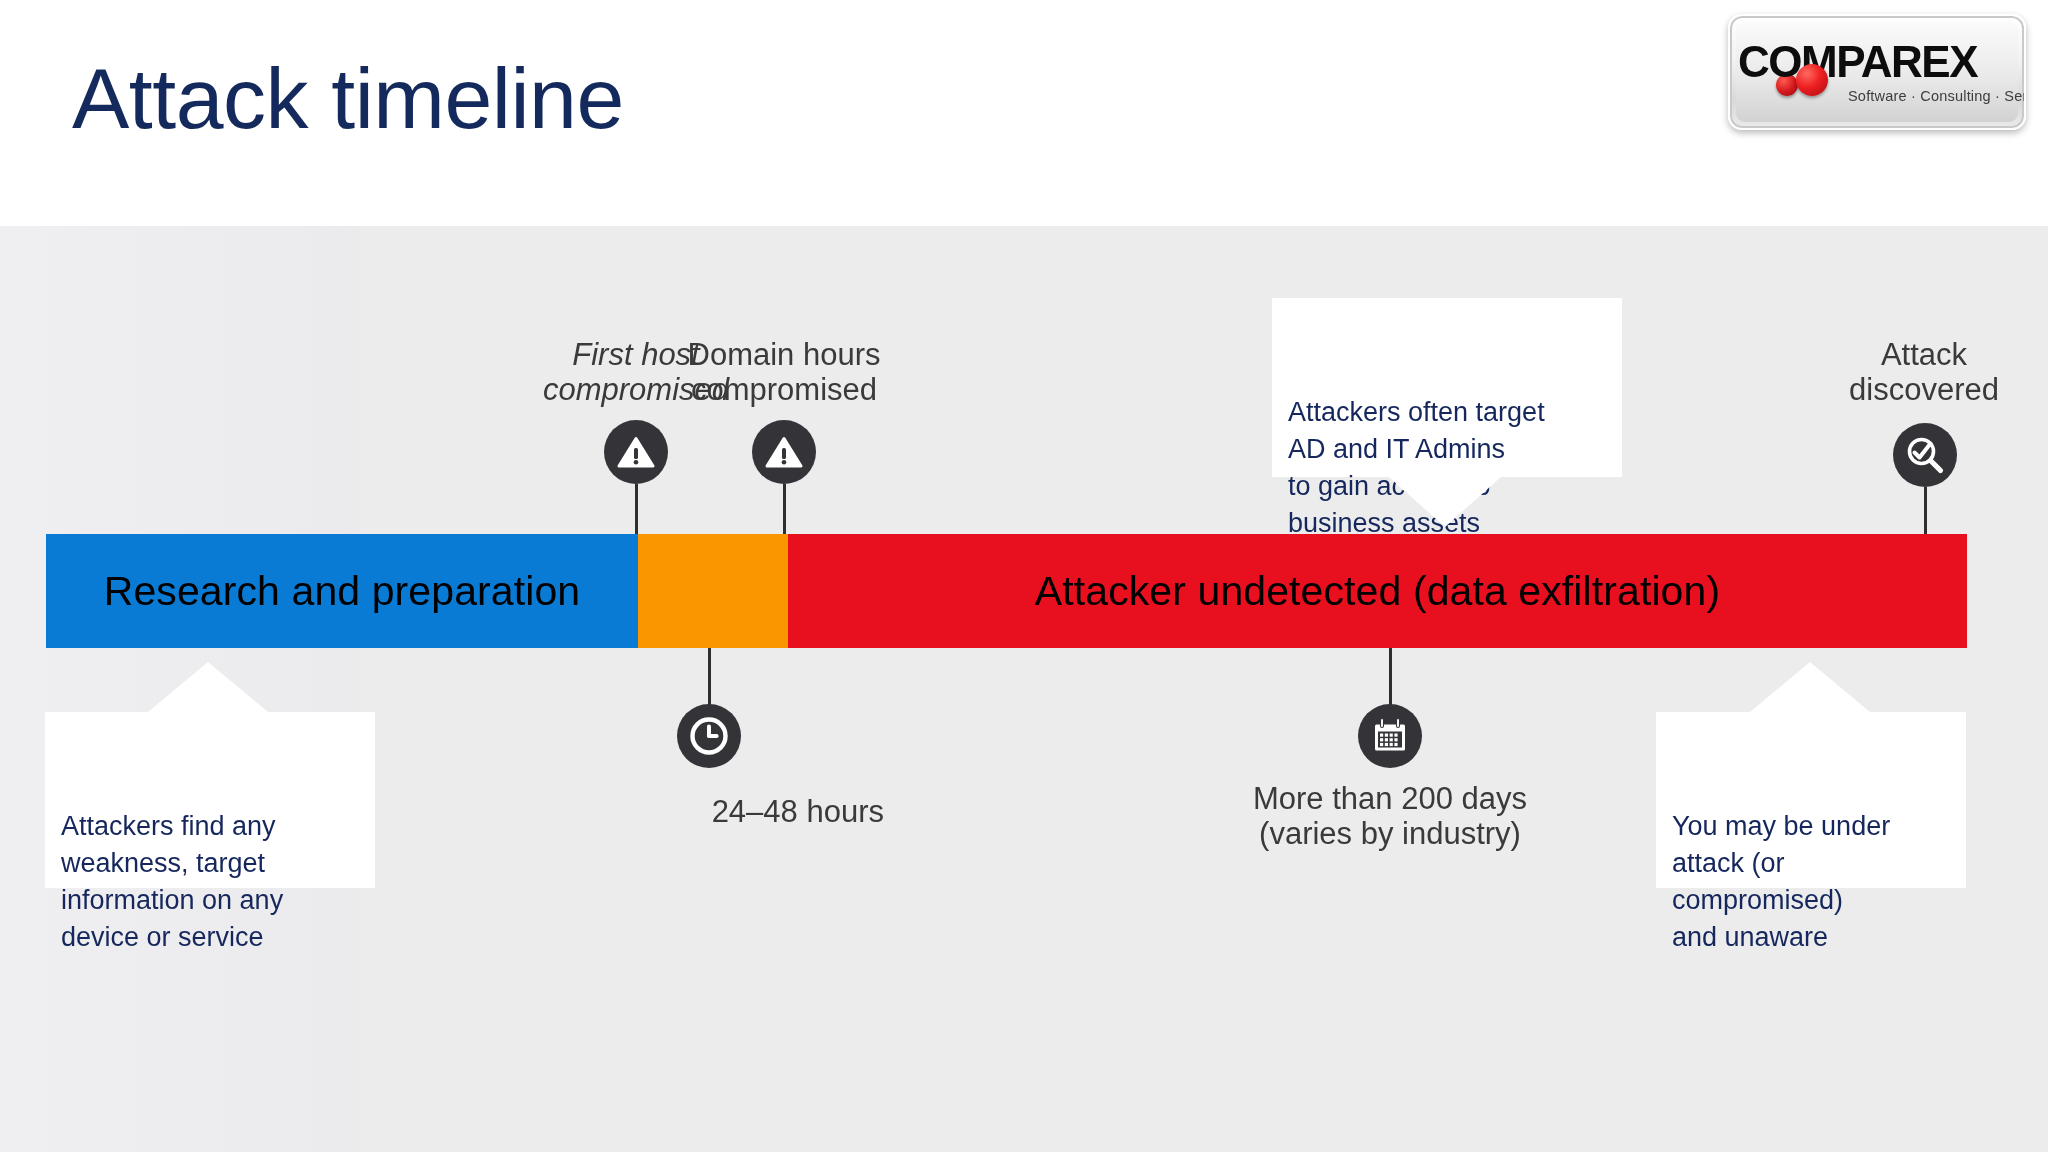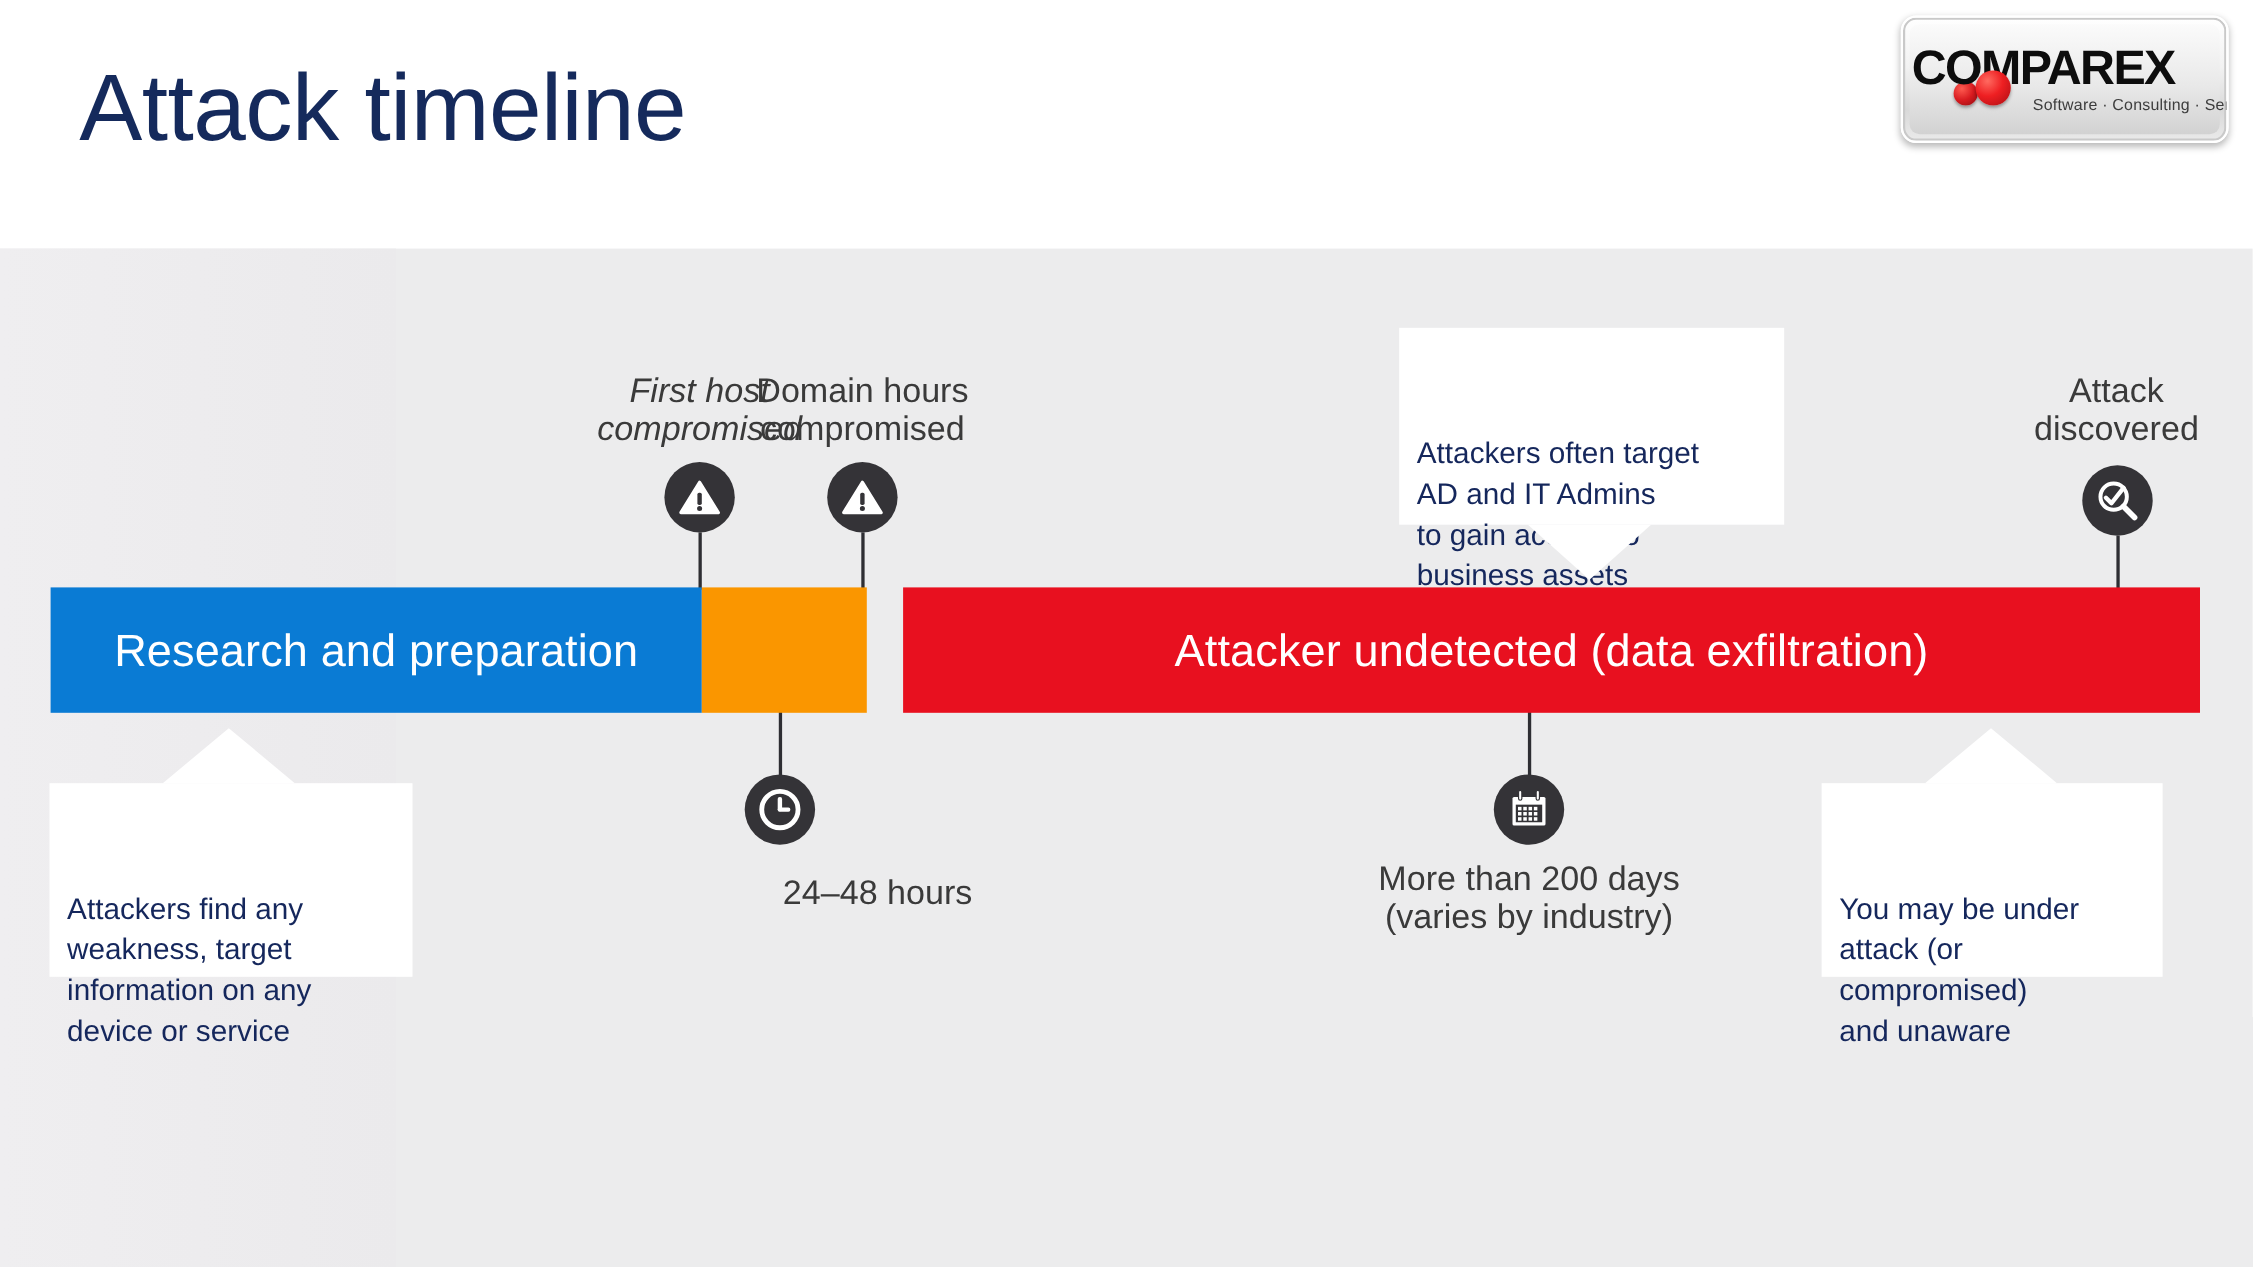--- a/index.html
+++ b/index.html
@@ -128,30 +128,30 @@
     width: 1921px;
     height: 114px;
   }
   .seg {
     position: absolute;
     top: 0;
     height: 114px;
     display: flex;
     align-items: center;
     justify-content: center;
-    color: #ffffff;
+    color: #000000;
     font-size: 41px;
     font-weight: 300;
     letter-spacing: 0.1px;
     white-space: nowrap;
     font-family: "Liberation Sans", sans-serif;
   }
   .seg-research { left: 0;    width: 592px;  background: #0a7bd4; }
   .seg-pivot    { left: 592px; width: 150px; background: #fa9600; }
-  .seg-undetected { left: 742px; width: 1179px; background: #e8101f; margin-left: 33px; }
+  .seg-undetected { left: 742px; width: 1179px; background: #e8101f; }
 
   
   .stem {
     position: absolute;
     width: 3px;
     background: #2e2e33;
   }
 
   
   .icon-node {

